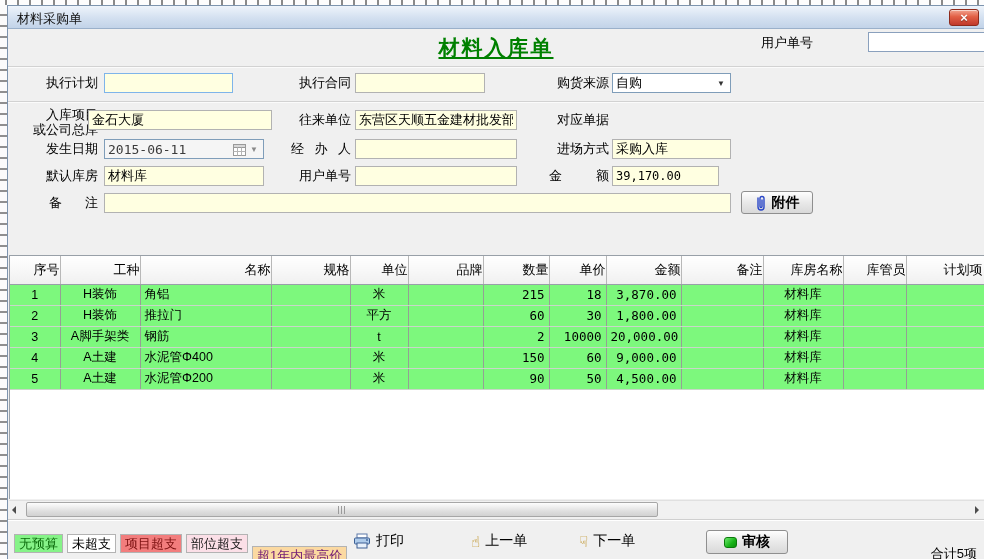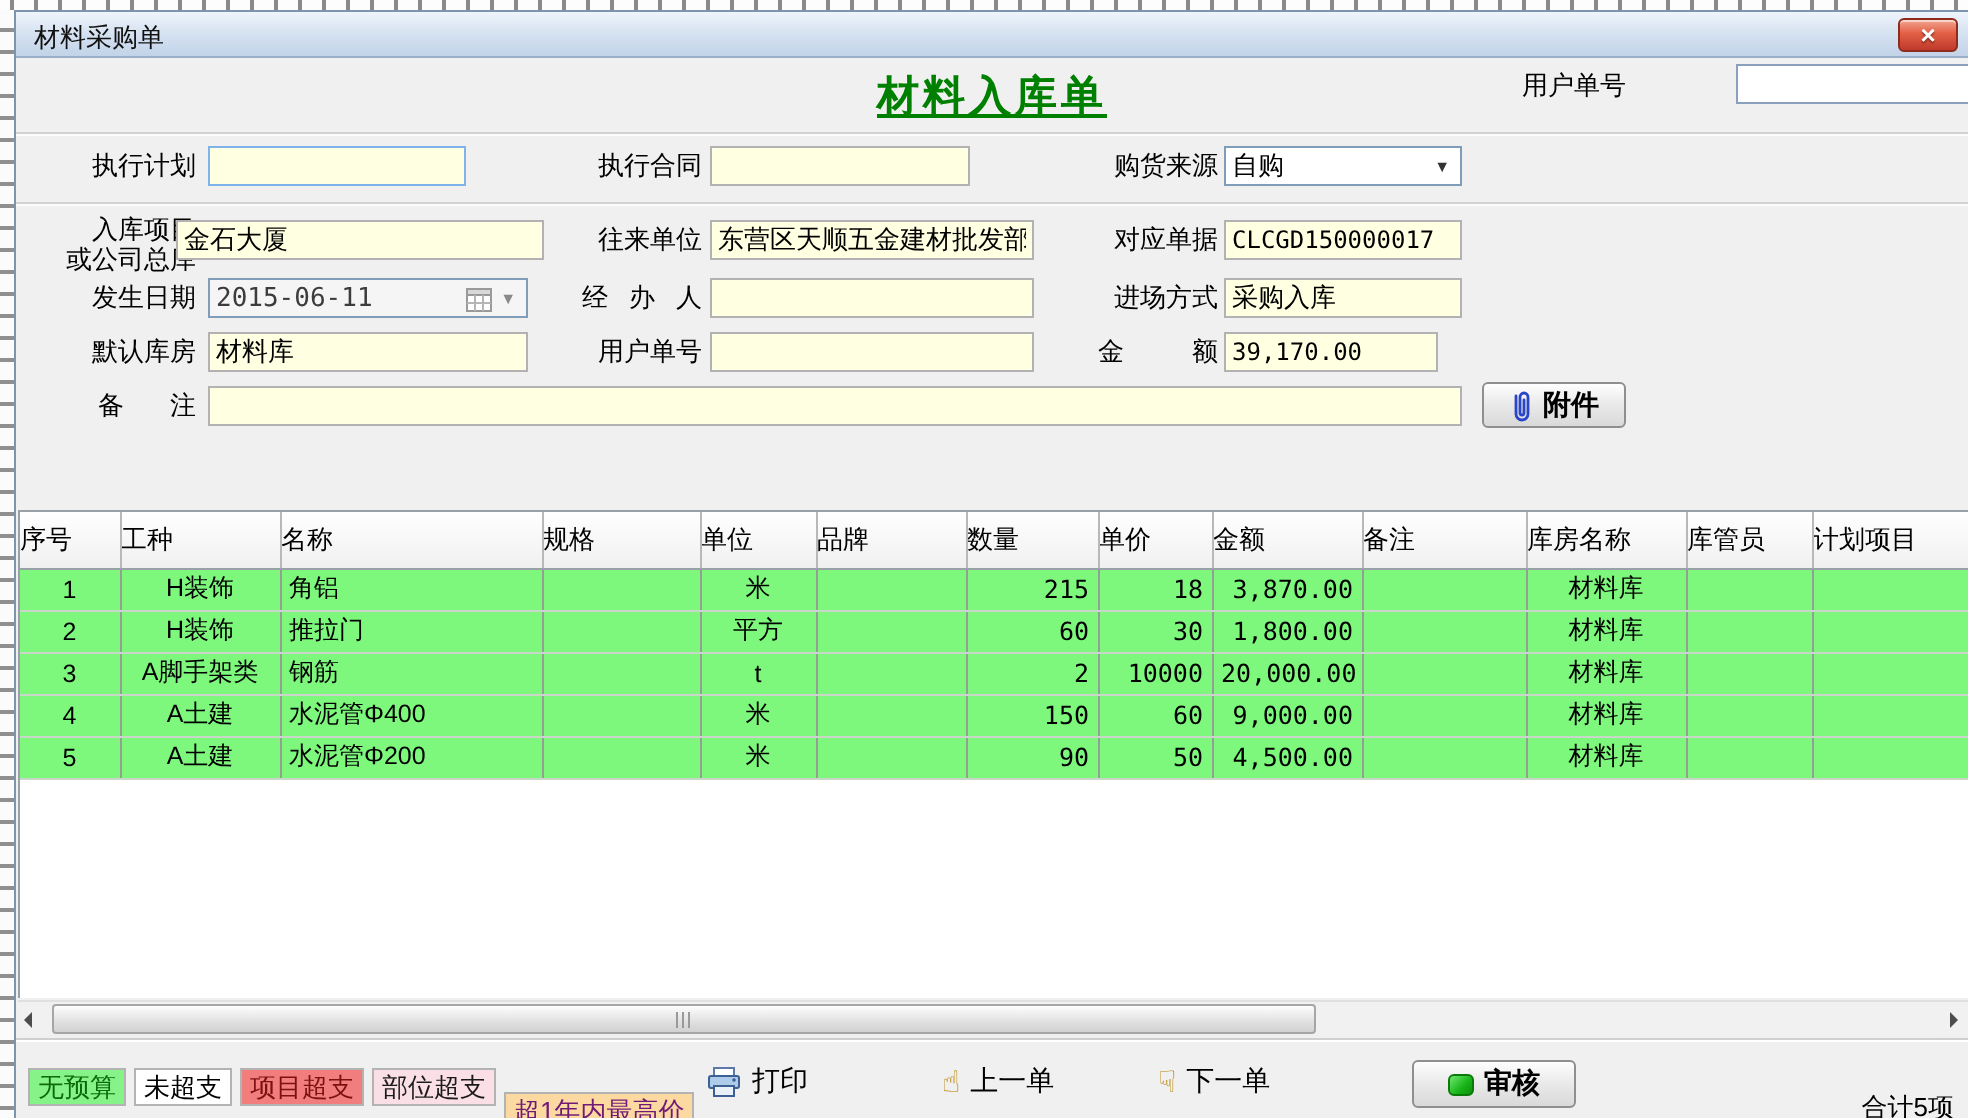--- a/index.html
+++ b/index.html
@@ -53,21 +53,21 @@
 
   .btn { background:linear-gradient(to bottom,#fefefe,#e9e9e9 50%,#d9d9d9);
     border:1px solid #8f8f8f; border-radius:3px; display:flex; align-items:center;
     justify-content:center; gap:5px; cursor:pointer; font-size:14px; }
   .attach-btn { position:absolute; left:733px; top:185px; width:72px; height:23px; font-weight:bold; }
 
   
   .grid { position:absolute; left:1px; top:249px; right:0; height:244px; background:#fff;
     border-left:1px solid #98a0a8; border-top:1px solid #98a0a8; overflow:hidden; }
   .grid table { border-collapse:collapse; table-layout:fixed; width:986px; }
-  .grid th { height:28px; font-weight:normal; font-size:13px; text-align:left;
+  .grid th { height:28px; font-weight:normal; font-size:13px; text-align:right;
     background:linear-gradient(to bottom,#ffffff,#f0f0f0);
     border-right:1px solid #b8b8b8; border-bottom:1px solid #98a0a8; overflow:hidden; white-space:nowrap; }
   .grid td { height:21px; background:#7df87d; font-size:12.5px; padding:0 4px;
     border-right:1px solid #94a094; border-bottom:1px solid #c9d6c9;
     overflow:hidden; white-space:nowrap; }
 
   
   .hscroll { position:absolute; left:1px; top:494px; right:0; height:17px;
     background:#f1f1f1; border-top:1px solid #e0e0e0; }
   .hs-btn { position:absolute; top:0; width:16px; height:17px; background:#f1f1f1; cursor:pointer; }
@@ -127,21 +127,20 @@
     </div>
 
     <div class="sep" style="top:95px;"></div>
 
     <div class="lbl" style="left:10px;top:101px;width:80px;height:15px;line-height:15px;">入库项目</div>
     <div class="lbl" style="left:10px;top:116px;width:80px;height:15px;line-height:15px;">或公司总库</div>
     <input class="field" style="left: 80px; top: 104px; width: 184px;" value="金石大厦">
     <div class="lbl" style="left:283px;top:104px;width:60px;">往来单位</div>
     <input class="field" style="left: 347px; top: 104px; width: 162px;" value="东营区天顺五金建材批发部">
     <div class="lbl" style="left:541px;top:104px;width:60px;">对应单据</div>
-    <input class="field mono" style="left: 604px; top: 104px; width: 119px;" value="CLCGD150000017">
 
     <div class="lbl" style="left:10px;top:133px;width:80px;">发生日期</div>
     <div class="combo date-combo" style="left:96px;top:133px;width:160px;">
       <span class="val mono">2015-06-11</span>
       <svg class="cal" viewBox="0 0 13 13">
         <rect x="0.5" y="1.5" width="12" height="11" fill="#fff" stroke="#9a9a9a"></rect>
         <rect x="0.5" y="1.5" width="12" height="3" fill="#d8d8d8" stroke="#9a9a9a"></rect>
         <line x1="4.5" y1="4.5" x2="4.5" y2="12.5" stroke="#b5b5b5"></line>
         <line x1="8.5" y1="4.5" x2="8.5" y2="12.5" stroke="#b5b5b5"></line>
         <line x1="0.5" y1="8.5" x2="12.5" y2="8.5" stroke="#b5b5b5"></line>

